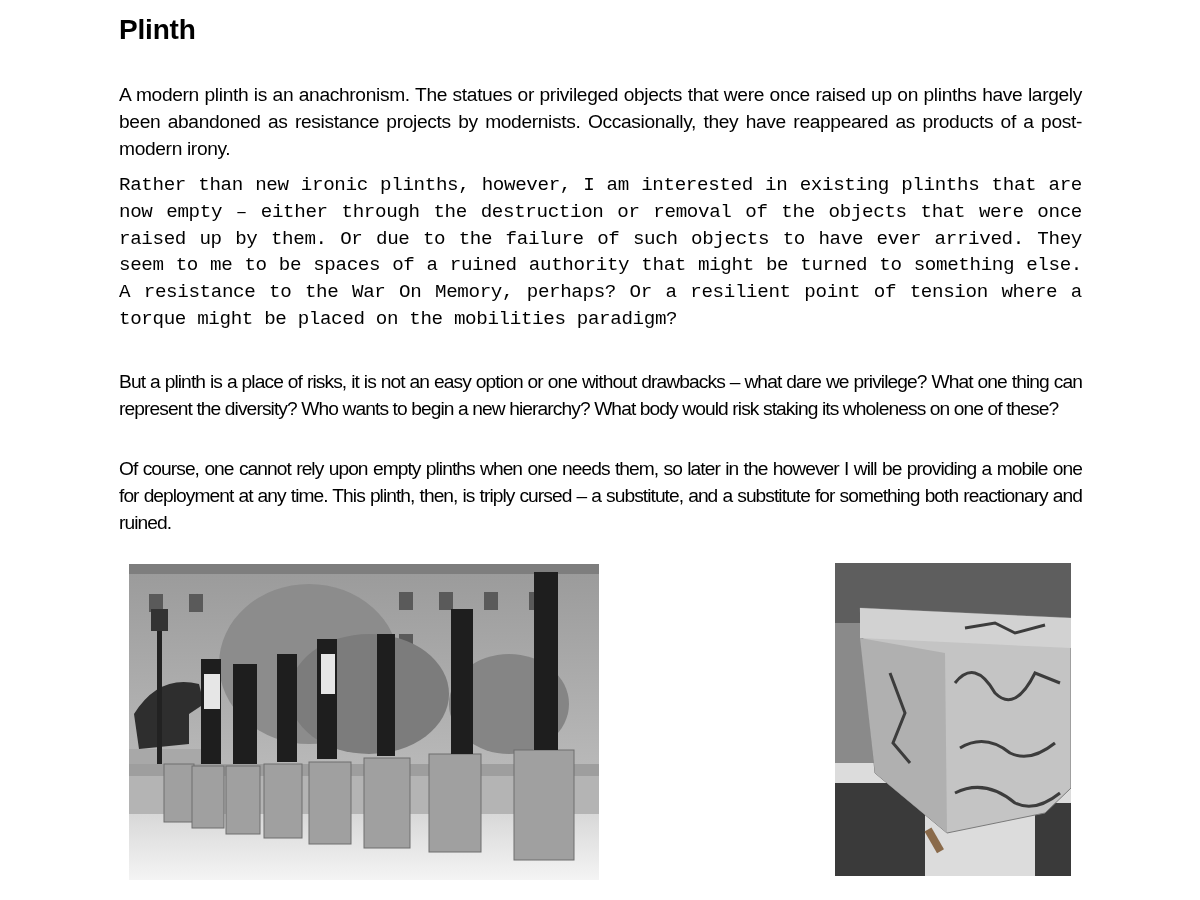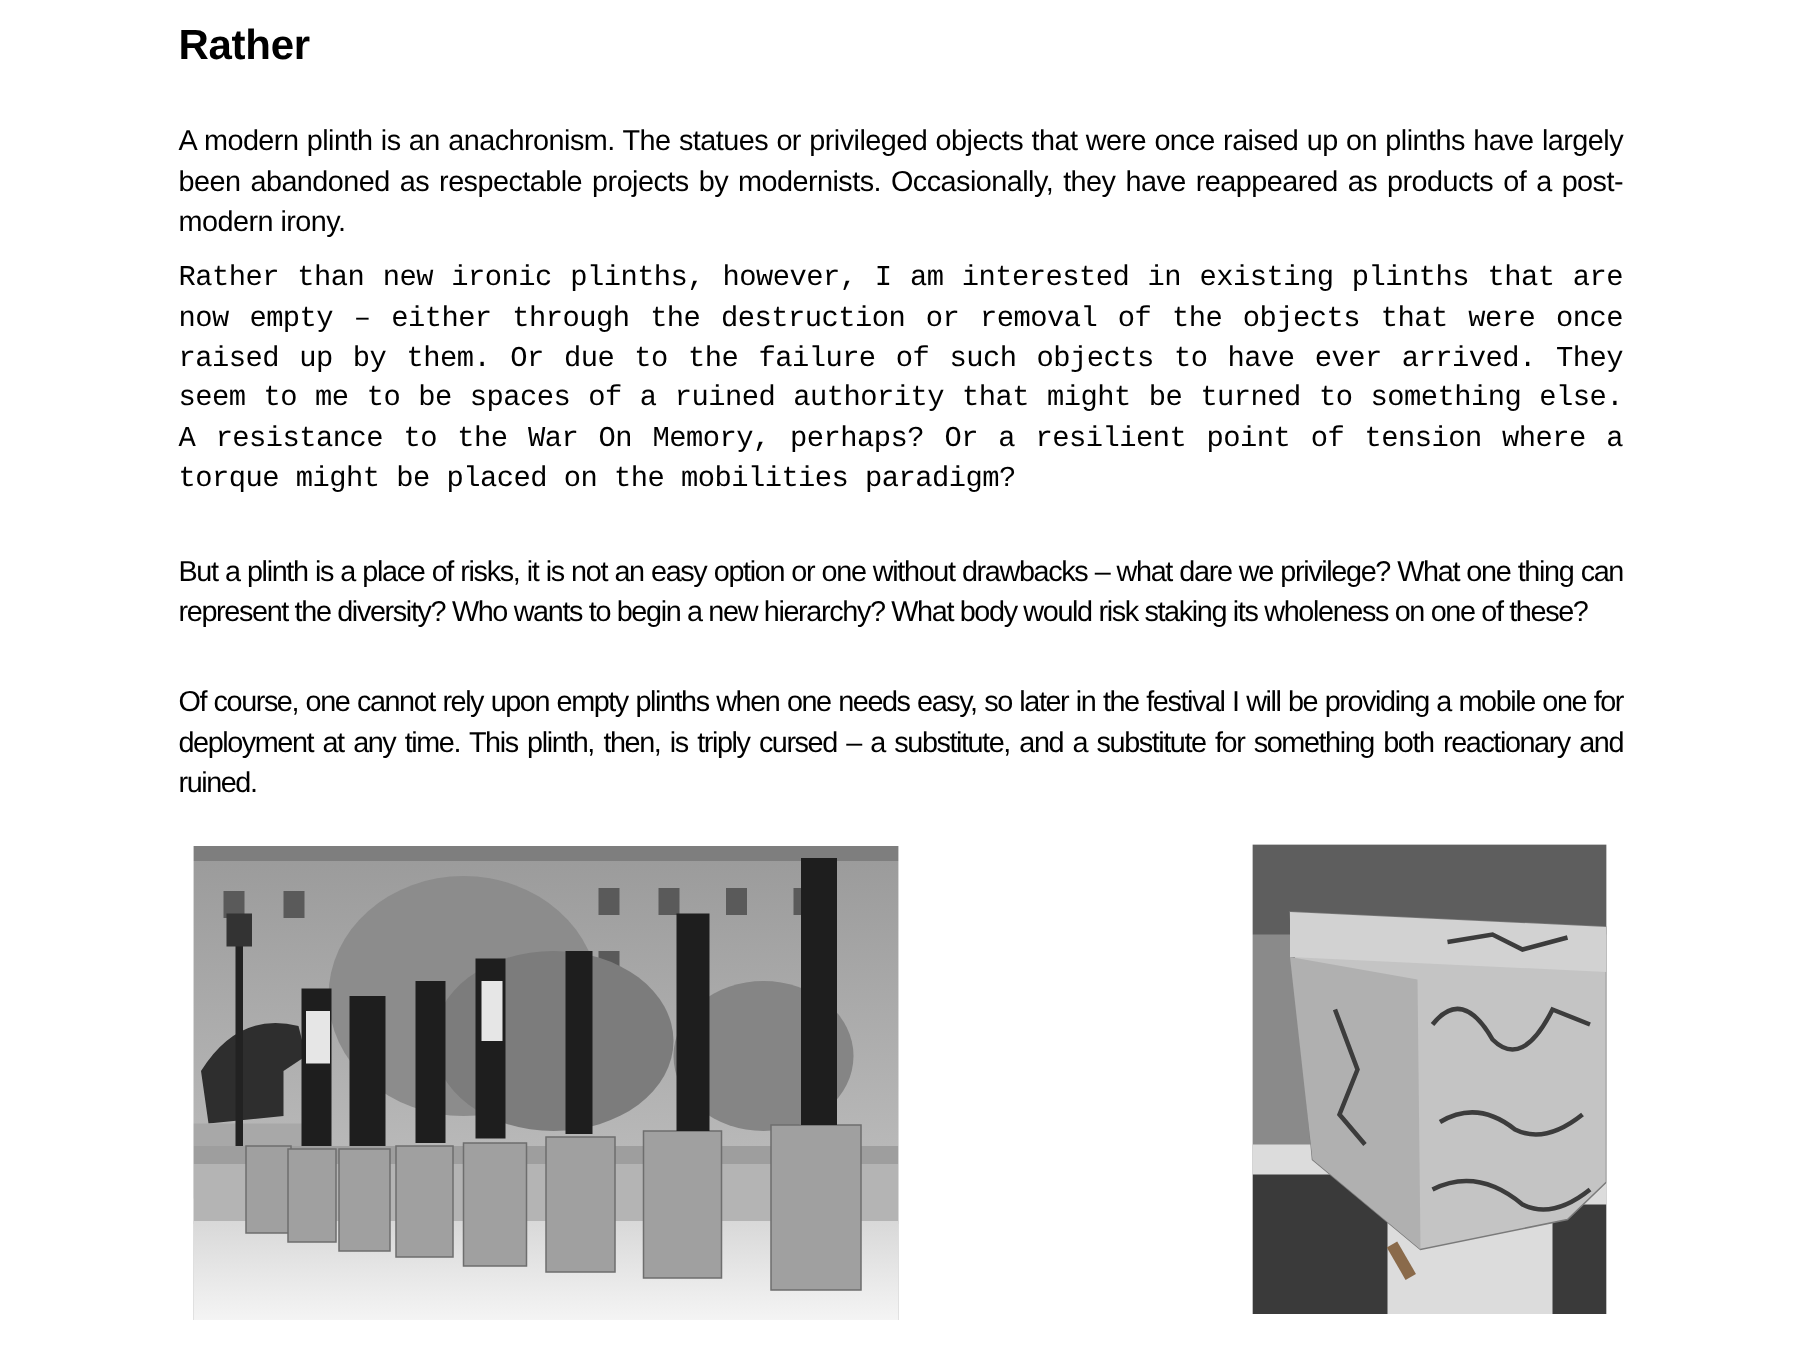--- a/index.html
+++ b/index.html
@@ -16,25 +16,25 @@
 
   .photo { position: absolute; overflow: hidden; background: #bdbdbd; }
   .photo-left { left: 129px; top: 564px; width: 470px; height: 316px; }
   .photo-right { left: 835px; top: 563px; width: 236px; height: 313px; }
   .photo svg { display: block; width: 100%; height: 100%; }
 </style>
 </head>
 <body>
 
 <div class="page">
-  <h1>Rather</h1>
-  <p class="para p1">A modern plinth is an anachronism. The statues or privileged objects that were once raised up on plinths have largely been abandoned as respectable projects by modernists. Occasionally, they have reappeared as products of a post-modern irony.</p>
+  <h1>Plinth</h1>
+  <p class="para p1">A modern plinth is an anachronism. The statues or privileged objects that were once raised up on plinths have largely been abandoned as resistance projects by modernists. Occasionally, they have reappeared as products of a post-modern irony.</p>
   <p class="para p2">Rather than new ironic plinths, however, I am interested in existing plinths that are now empty – either through the destruction or removal of the objects that were once raised up by them. Or due to the failure of such objects to have ever arrived. They seem to me to be spaces of a ruined authority that might be turned to something else. A resistance to the War On Memory, perhaps? Or a resilient point of tension where a torque might be placed on the mobilities paradigm?</p>
   <p class="para p3">But a plinth is a place of risks, it is not an easy option or one without drawbacks – what dare we privilege? What one thing can represent the diversity? Who wants to begin a new hierarchy? What body would risk staking its wholeness on one of these?</p>
-  <p class="para p4">Of course, one cannot rely upon empty plinths when one needs easy, so later in the festival I will be providing a mobile one for deployment at any time. This plinth, then, is triply cursed – a substitute, and a substitute for something both reactionary and ruined.</p>
+  <p class="para p4">Of course, one cannot rely upon empty plinths when one needs them, so later in the however I will be providing a mobile one for deployment at any time. This plinth, then, is triply cursed – a substitute, and a substitute for something both reactionary and ruined.</p>
 </div>
 
 <div class="photo photo-left">
   <svg viewBox="0 0 470 316" preserveAspectRatio="none">
     <defs>
       <linearGradient id="sky" x1="0" y1="0" x2="0" y2="1">
         <stop offset="0" stop-color="#9a9a9a"></stop>
         <stop offset="1" stop-color="#b8b8b8"></stop>
       </linearGradient>
       <linearGradient id="ground" x1="0" y1="0" x2="0" y2="1">

